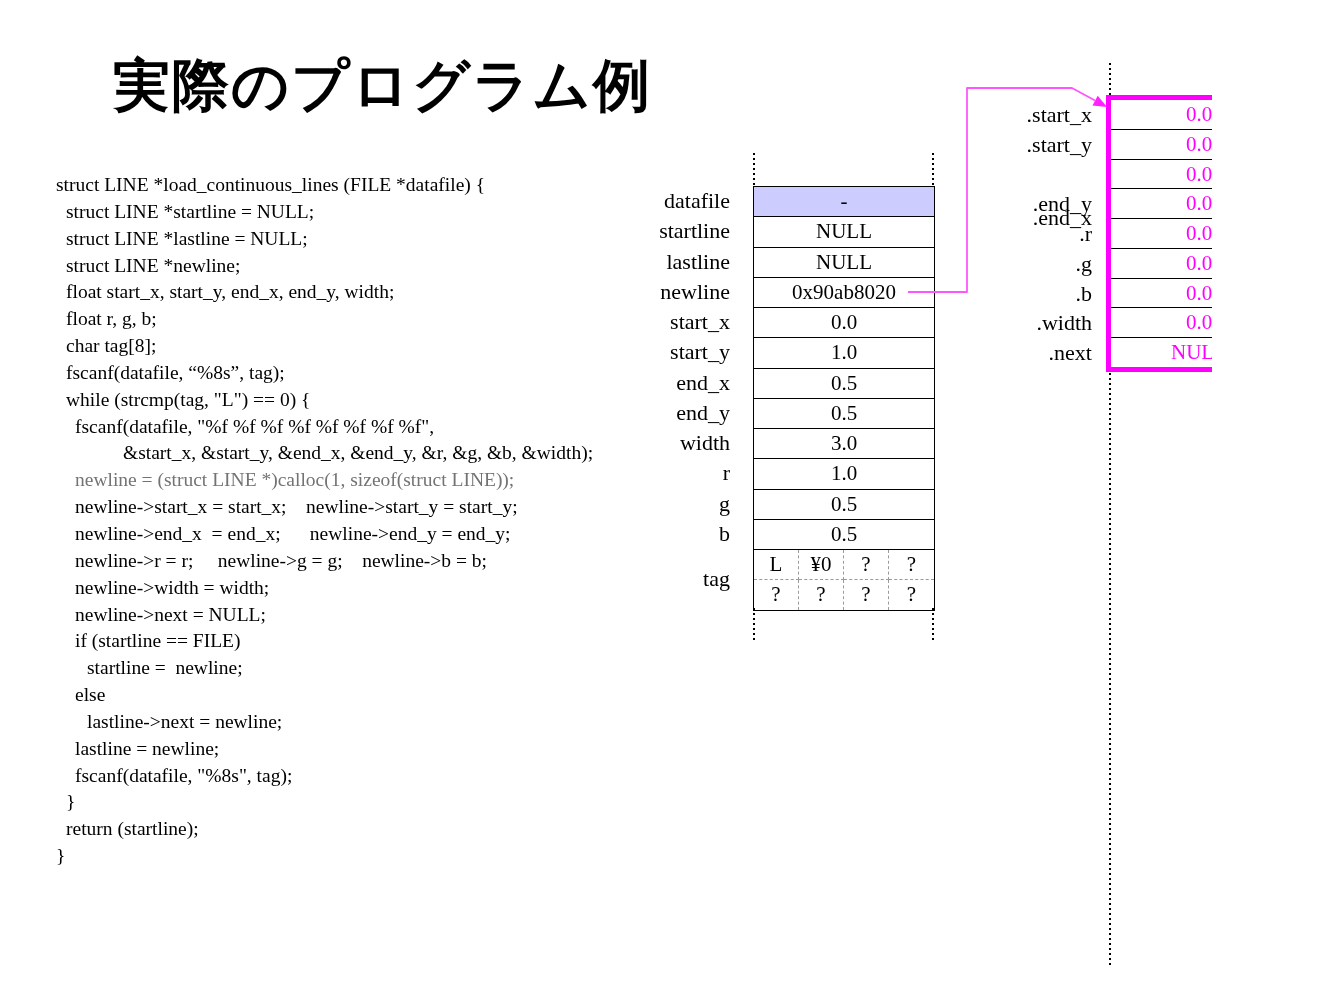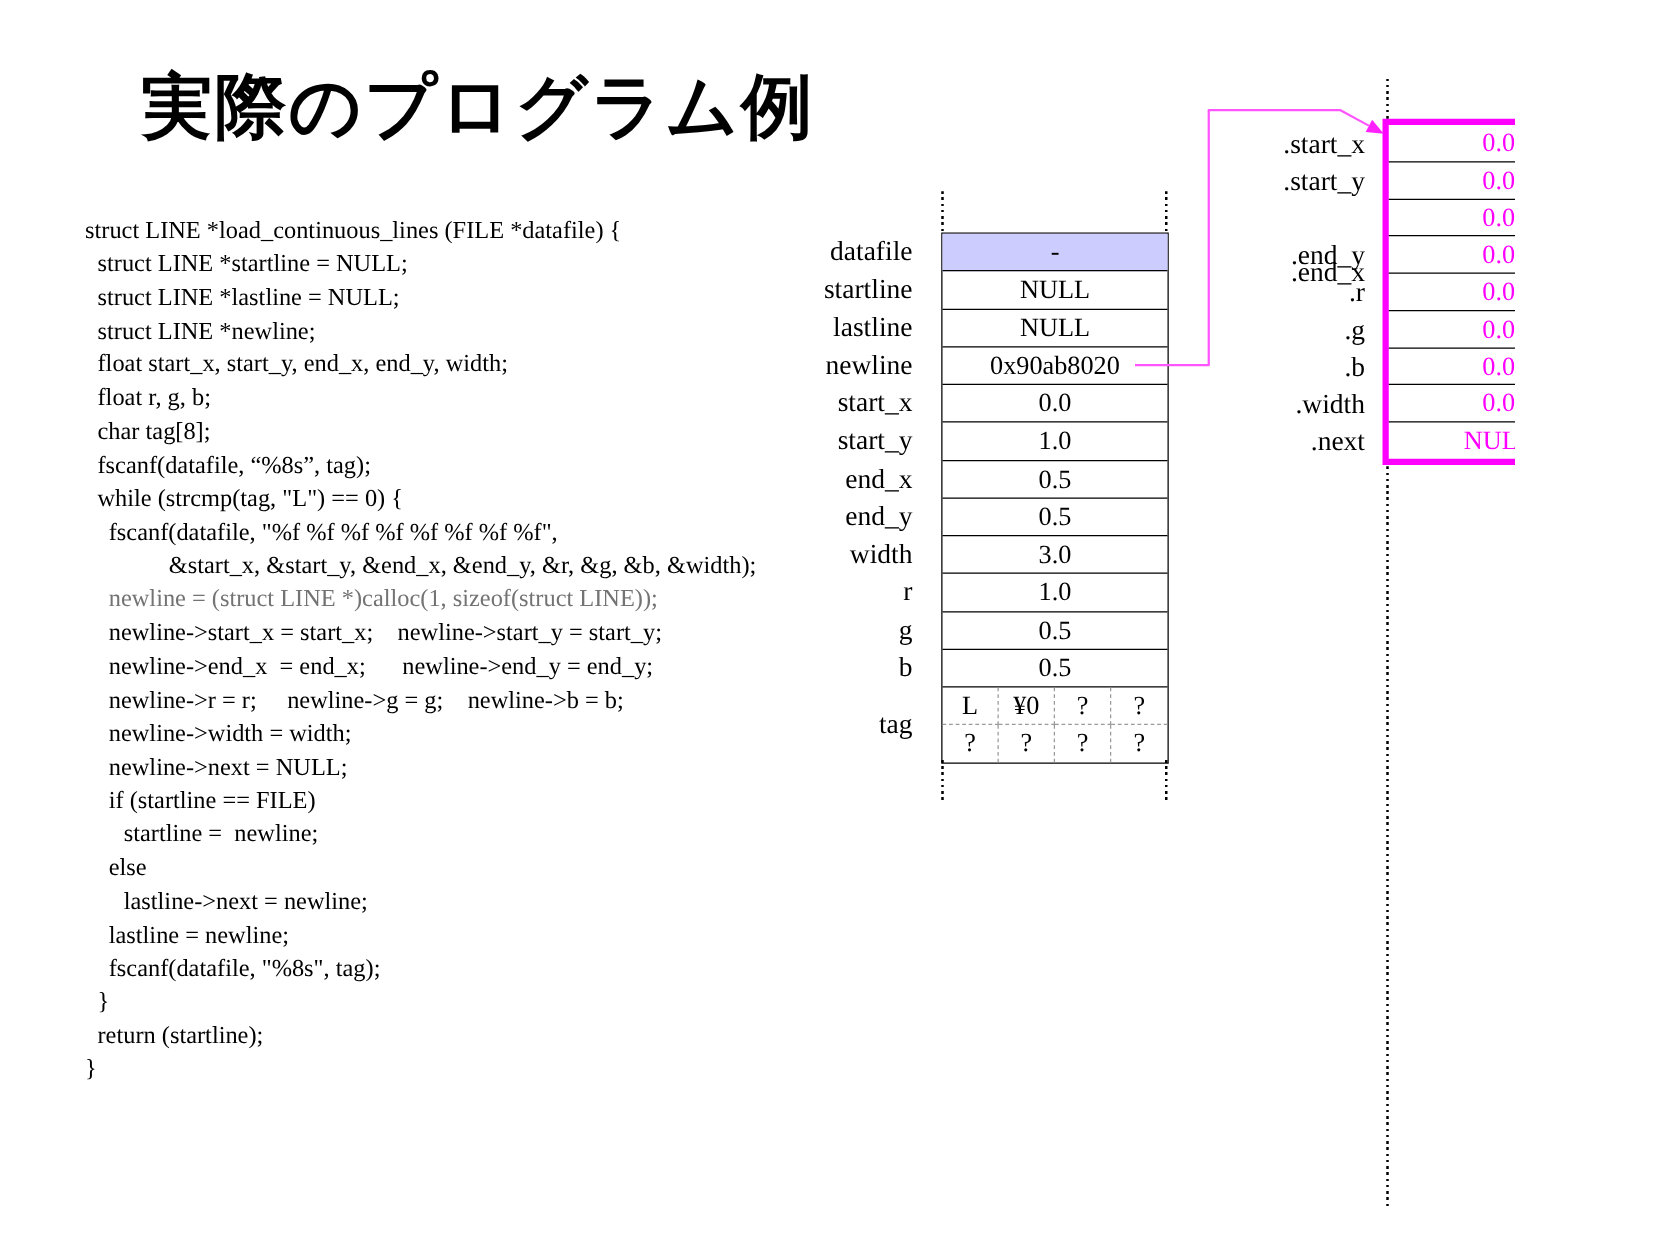--- a/index.html
+++ b/index.html
@@ -4,21 +4,21 @@
 <style>
   html,body{margin:0;padding:0;background:#fff;}
   #slide{position:relative;width:1212px;height:1008px;background:#ffffff;overflow:hidden;
          font-family:"Liberation Serif", serif;text-decoration:underline;}
 
   
   #title{position:absolute;left:113px;top:48px;font-size:57px;font-weight:600;color:#000;
          font-family:"Liberation Sans","DejaVu Sans",sans-serif;letter-spacing:2px;white-space:nowrap;}
 
   
-  #code{position:absolute;left:68px;top:172px;font-size:19.5px;line-height:26.84px;color:#000;}
+  #code{position:absolute;left:56px;top:172px;font-size:19.5px;line-height:26.84px;color:#000;}
   .cl{white-space:pre;}
   .cl.i0{padding-left:0px;}
   .cl.i1{padding-left:10px;}
   .cl.i2{padding-left:19px;}
   .cl.i3{padding-left:31px;}
   .cl.i4{padding-left:67px;text-align:right;}
   .cl.hl{color:#ff00ff;}
 
   
   #stack-table{position:absolute;left:753px;top:186px;width:180px;border:1px solid #000;}

